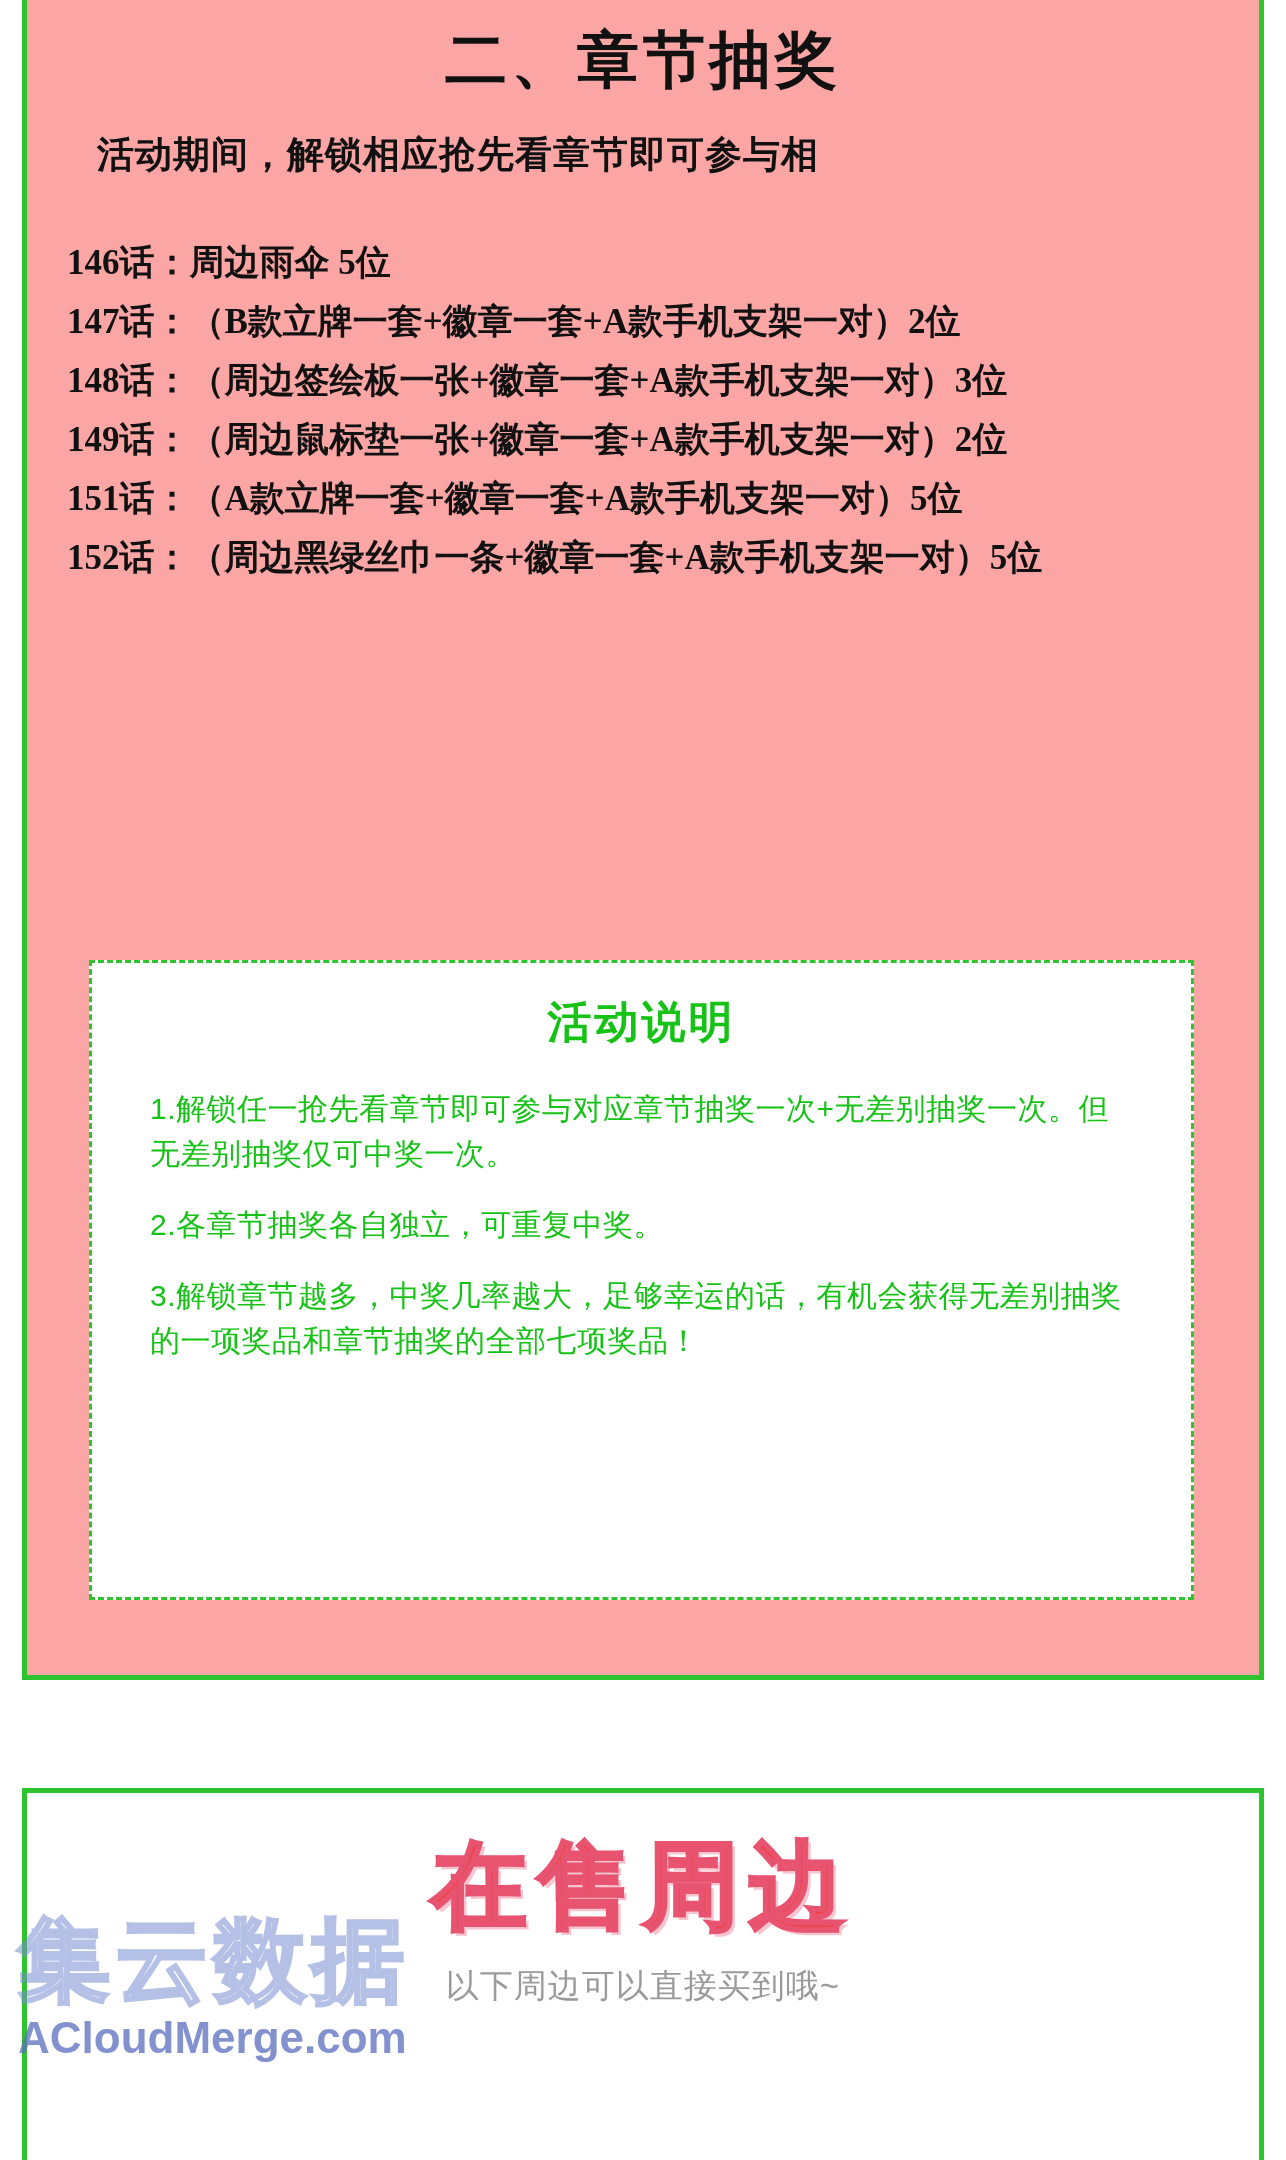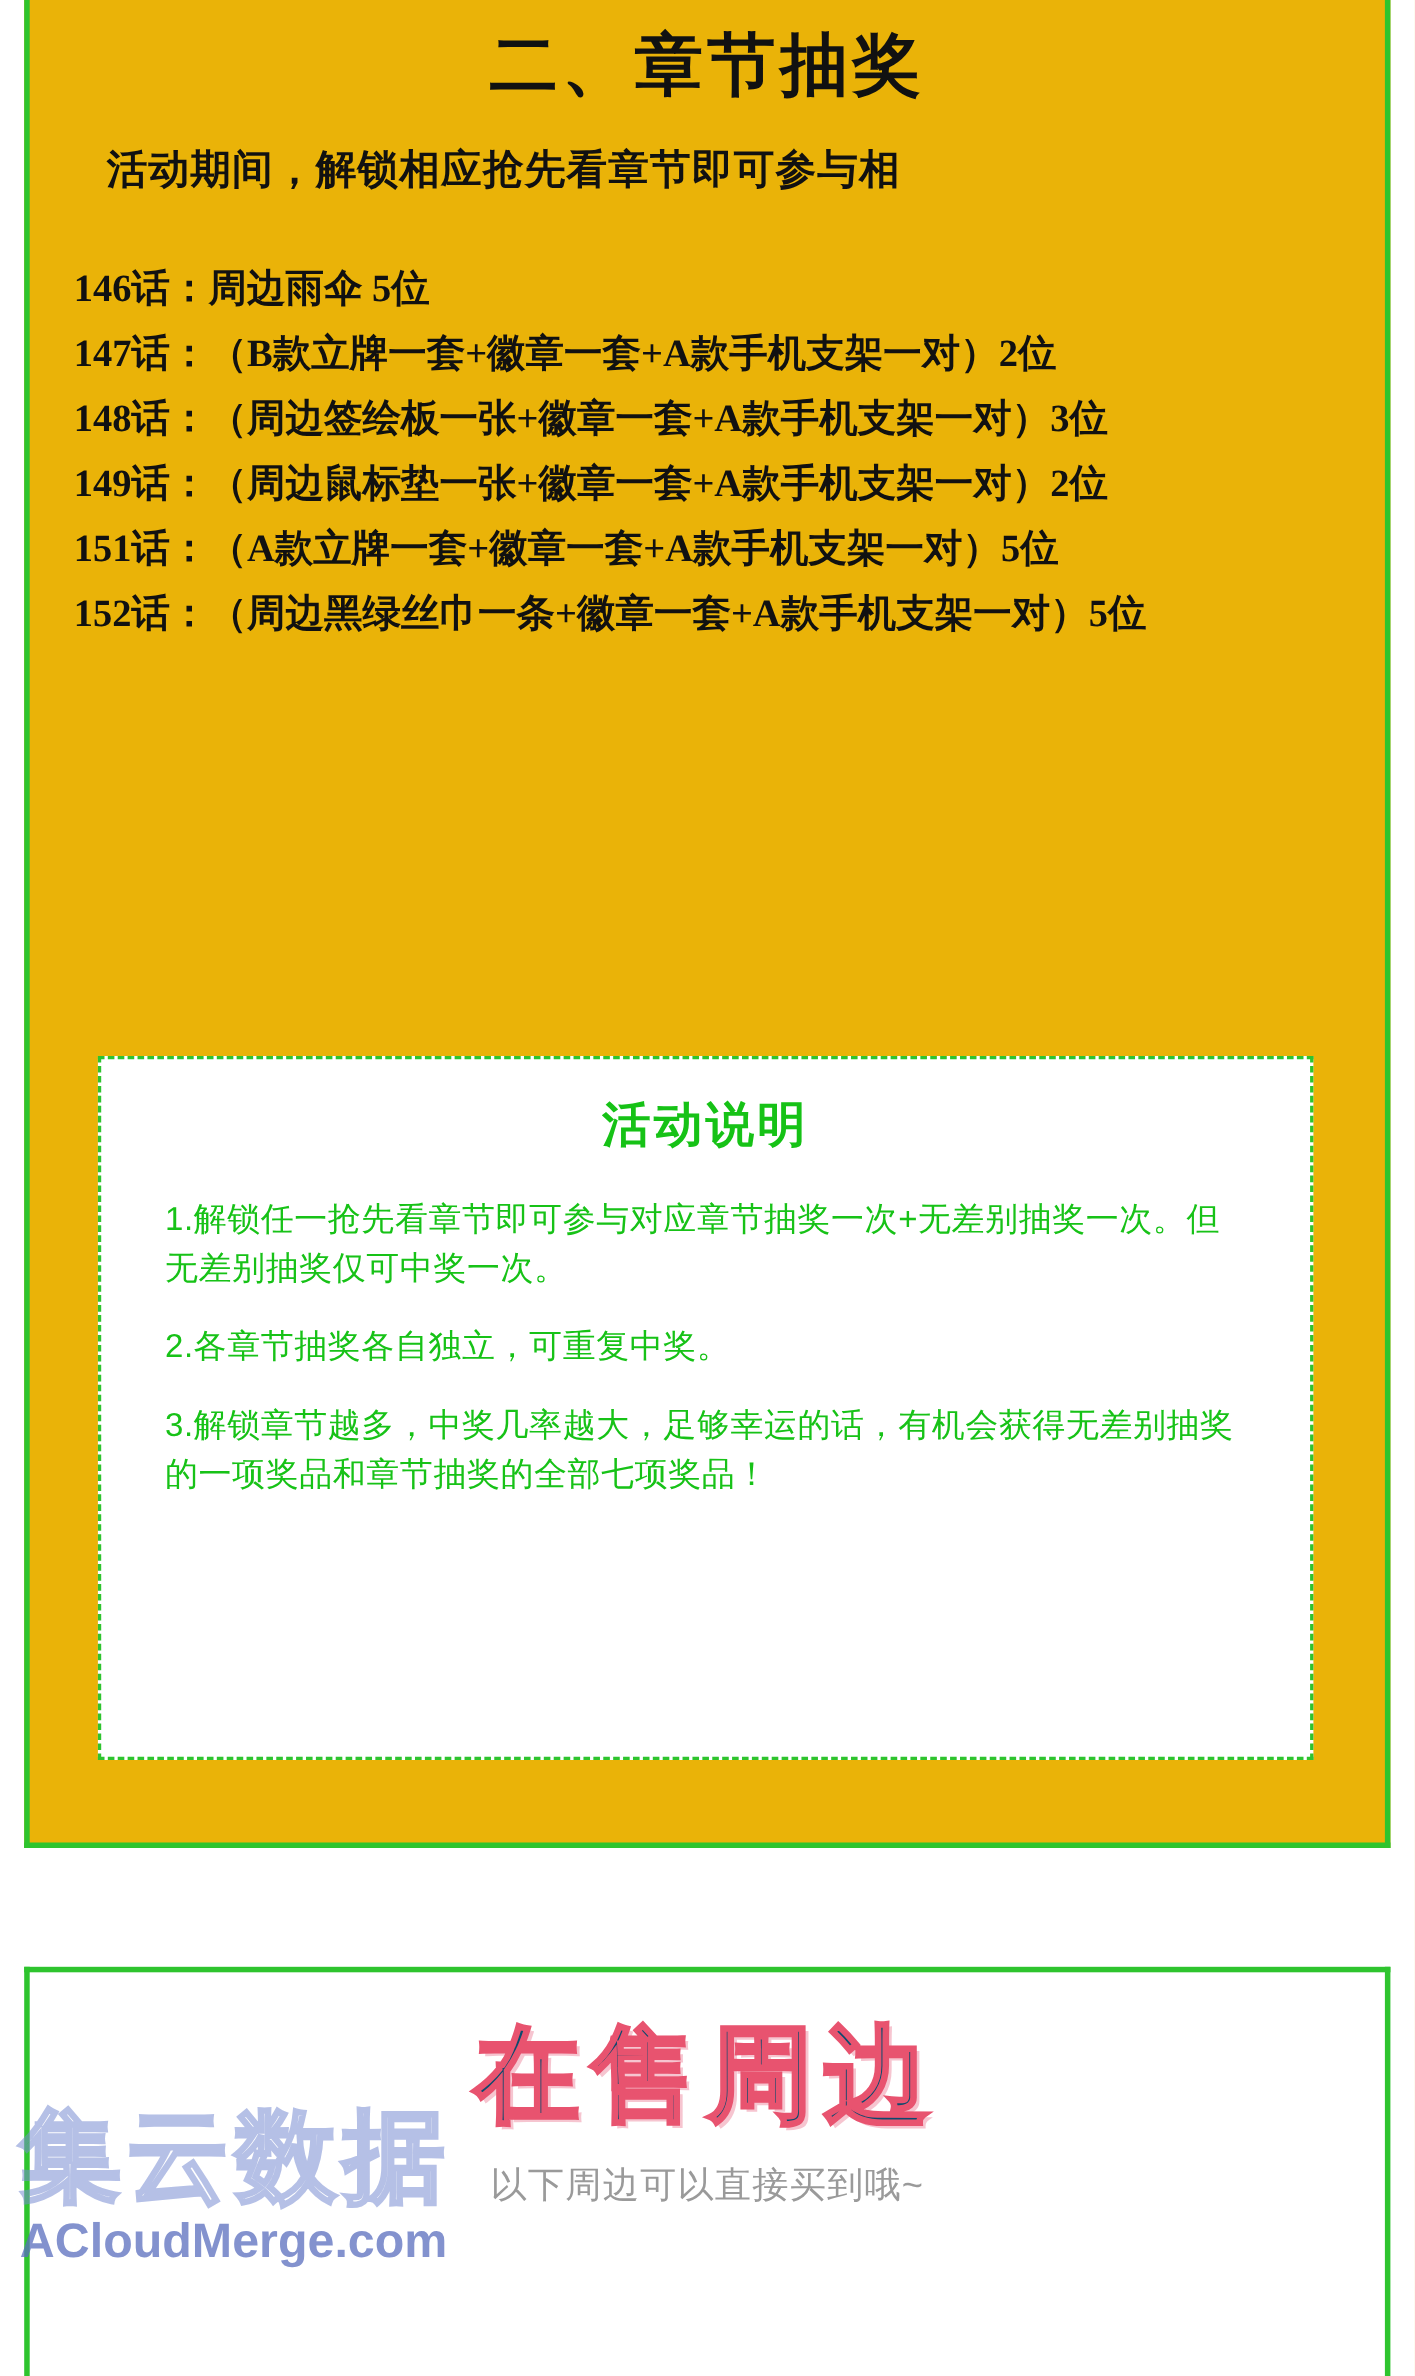--- a/index.html
+++ b/index.html
@@ -26,21 +26,21 @@
   
   .panel-main {
     position: absolute;
     left: 22px;
     top: 0px;
     width: 1242px;
     height: 1680px;
     border: 5px solid #2ec42e;
     border-top: none;
     box-sizing: border-box;
-    background: #eab308;
+    background: #fca5a5;
   }
 
   .section-title {
     text-align: center;
     font-family: "Liberation Serif", serif;
     font-weight: bold;
     font-size: 62px;
     letter-spacing: 4px;
     color: #111111;
     margin-top: 26px;
@@ -120,21 +120,21 @@
     background: #ffffff;
     overflow: hidden;
   }
   .sale-title {
     text-align: center;
     margin-top: 44px;
     font-family: "Liberation Serif", serif;
     font-weight: bold;
     font-size: 96px;
     letter-spacing: 10px;
-    color: #0c4a6e;
+    color: #ef4444;
     -webkit-text-stroke: 3px #e8536f;
     text-shadow: 4px 4px 0 rgba(230,90,120,0.35);
     line-height: 1.05;
   }
   .sale-sub {
     text-align: center;
     margin-top: 26px;
     font-family: "Liberation Sans", sans-serif;
     font-size: 33px;
     color: #9a9a9a;

